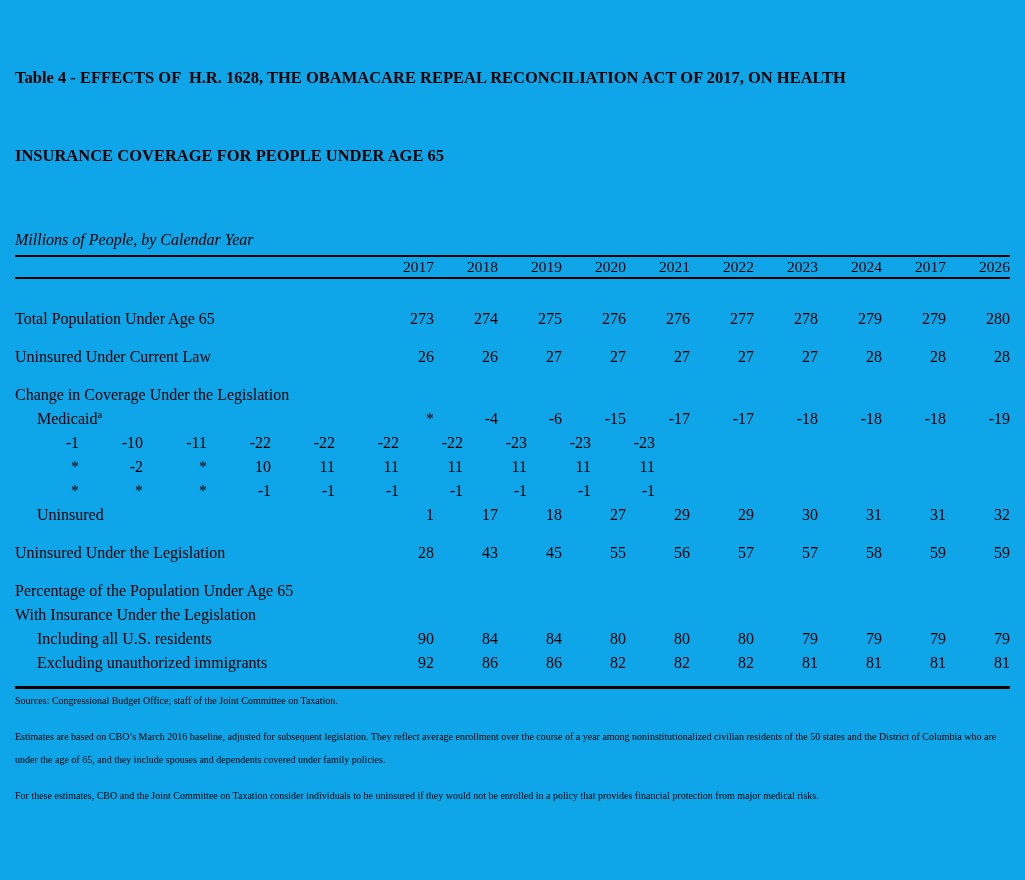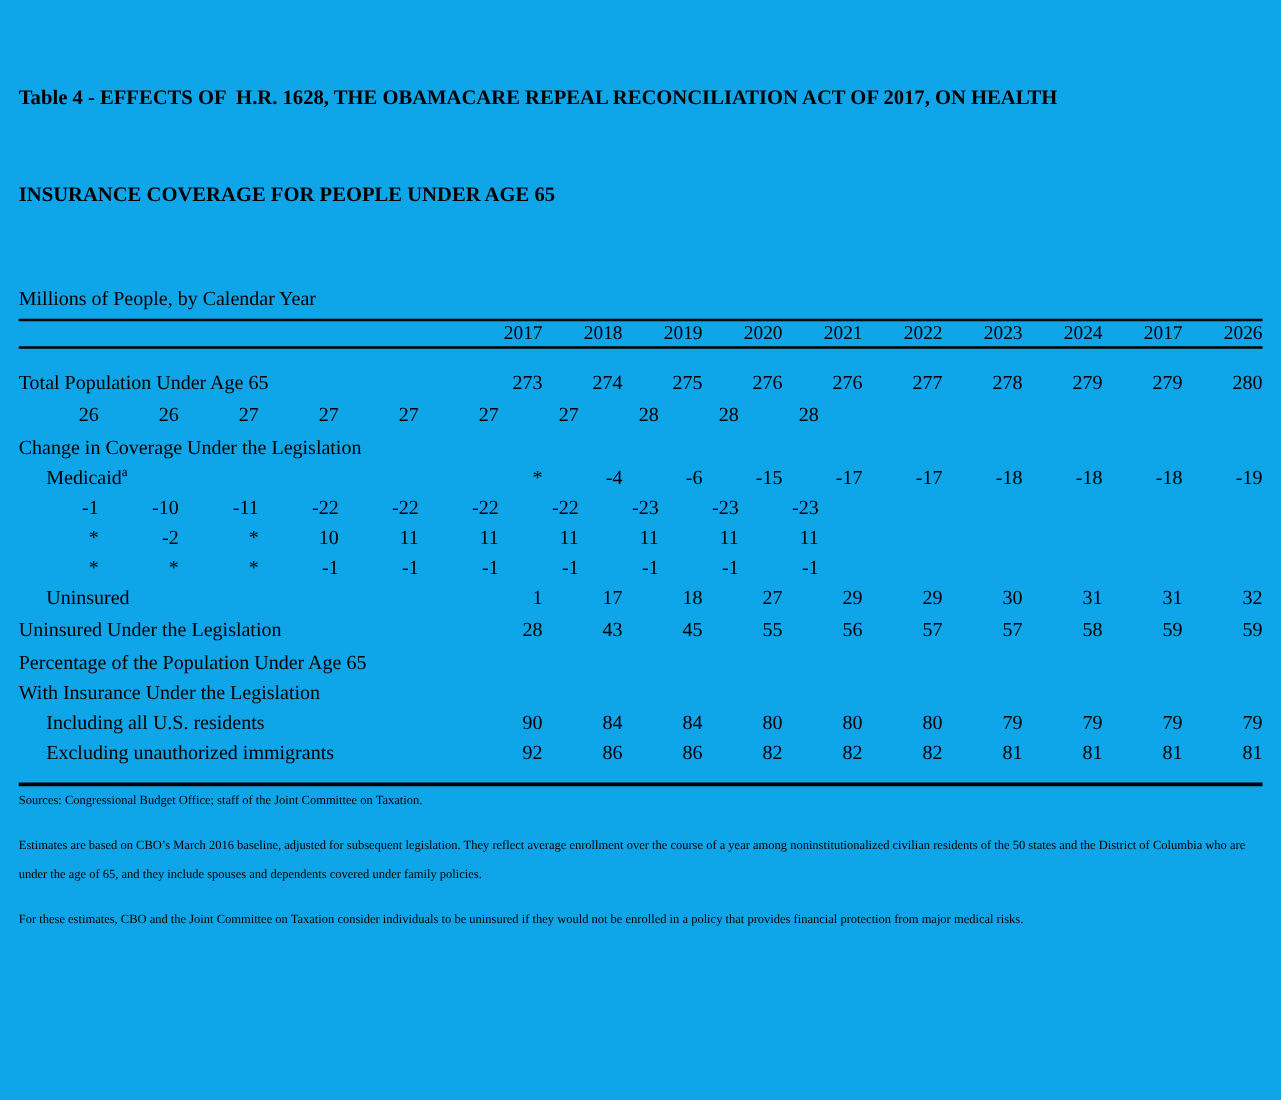--- a/index.html
+++ b/index.html
@@ -17,20 +17,21 @@
   .title {
     font-weight: bold;
     font-size: 16.5px;
     line-height: 26px;
     white-space: pre-wrap;
   }
   .subtitle {
     font-size: 16px;
     line-height: 20px;
     margin-top: 9px;
+    font-style: italic;
   }
   .rule { background: #000; width: 995px; }
   .rule-top    { height: 2px; margin-top: 5px; }
   .rule-mid    { height: 2px; }
   .rule-bottom { height: 3px; margin-top: 11px; }
 
   .hrow {
     display: flex;
     align-items: baseline;
     font-size: 15.5px;
@@ -44,21 +45,21 @@
     flex: none;
     text-align: right;
   }
 
   .tbody { padding-top: 14px; font-size: 16px; }
   .trow {
     display: flex;
     align-items: baseline;
     line-height: 24px;
   }
-  .trow.gap { margin-top: 2px; }
+  .trow.gap { margin-top: 14px; }
   .tlabel { flex: 1; min-width: 0; }
   .tlabel.ind { padding-left: 22px; }
   sup { font-size: 10.5px; line-height: 0; }
 
   .footnotes { font-size: 10px; }
   .fn { line-height: 23px; margin-top: 13px; }
   .fn:first-child { margin-top: 0; }
   .fn-narrow { max-width: 958px; }
 </style>
 </head>
@@ -99,20 +100,21 @@
         <span class="cell">275</span>
         <span class="cell">276</span>
         <span class="cell">276</span>
         <span class="cell">277</span>
         <span class="cell">278</span>
         <span class="cell">279</span>
         <span class="cell">279</span>
         <span class="cell">280</span>
       </div>
       <div class="trow gap">
+        <span class="tlabel">Uninsured Under Current Law</span>
         <span class="cell">26</span>
         <span class="cell">26</span>
         <span class="cell">27</span>
         <span class="cell">27</span>
         <span class="cell">27</span>
         <span class="cell">27</span>
         <span class="cell">27</span>
         <span class="cell">28</span>
         <span class="cell">28</span>
         <span class="cell">28</span>

